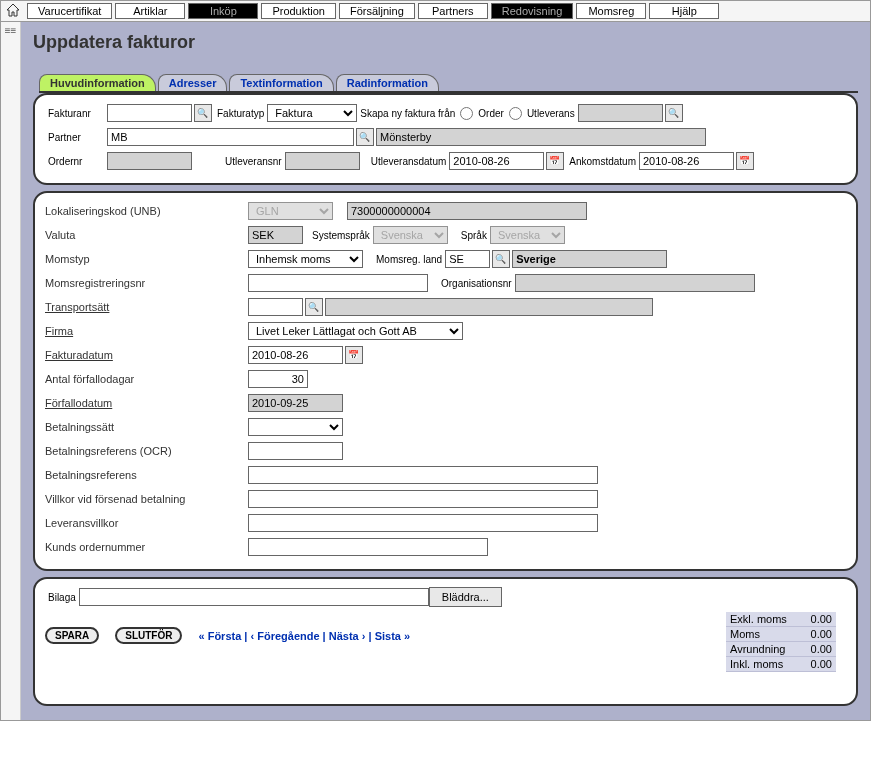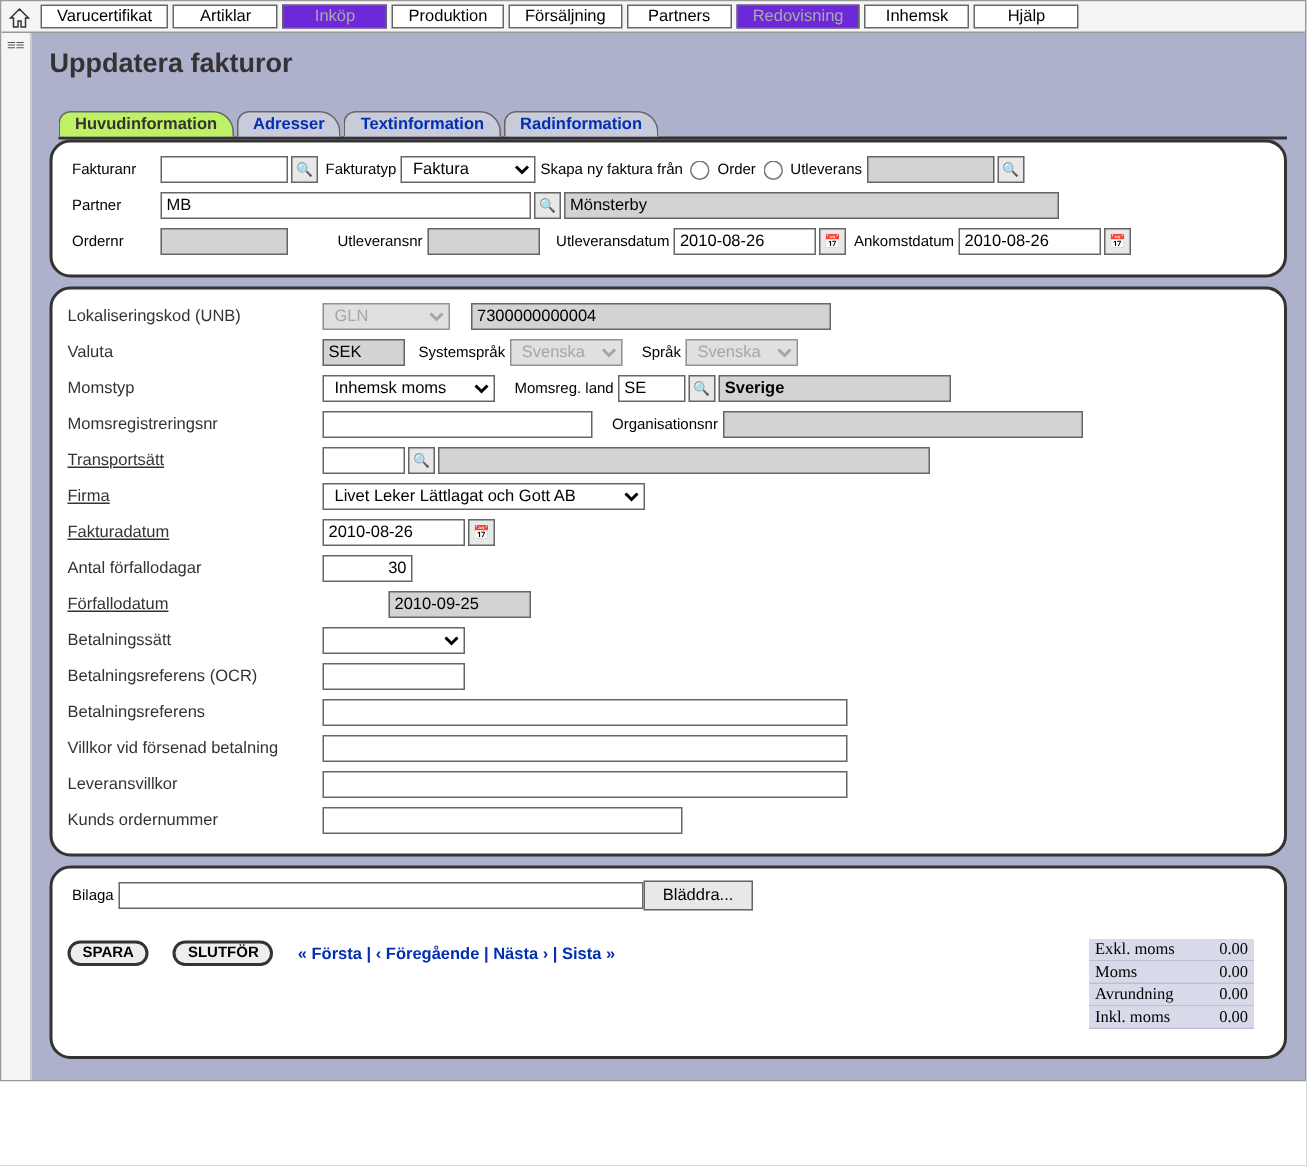--- a/index.html
+++ b/index.html
@@ -1,65 +1,65 @@
 <!DOCTYPE html>
 <html><head>
 <meta charset="utf-8">
 <style>
 * { box-sizing: border-box; margin: 0; padding: 0; }
 body { font-family: Arial, sans-serif; font-size: 11px; background: #fff; width: 871px; }
 .app { border: 1px solid #999; background: #fff; }
-.topbar { display: flex; align-items: flex-end; padding: 2px 4px; border-bottom: 1px solid #999; background: #f5f5f5; }
+.topbar { display: flex; align-items: flex-start; padding: 2px 4px; border-bottom: 1px solid #999; background: #f5f5f5; }
 .home-icon { width: 16px; height: 14px; margin-right: 6px; cursor: pointer; }
 .menu { display: flex; gap: 3px; flex-wrap: wrap; }
 .menu-item { border: 1px solid #666; background: #fff; padding: 1px 10px; font-size: 11px; cursor: pointer; min-width: 70px; text-align: center; }
-.menu-item.disabled { color: #aaa; background: #6d28d9; cursor: default; }
+.menu-item.disabled { color: #aaa; background: #000000; cursor: default; }
 .body-area { display: flex; }
 .left-gutter { width: 20px; background: #f5f5f5; border-right: 1px solid #ccc; padding-top: 4px; text-align: center; }
 .gutter-icon { font-size: 10px; color: #555; cursor: pointer; line-height: 1; }
 .content { flex: 1; background: #aeb1cb; padding: 10px 12px 8px 12px; }
 .page-title { font-size: 18px; font-weight: bold; color: #333; margin-bottom: 21px; }
 .tabs { display: flex; border-bottom: 2px solid #333; margin-left: 6px; }
 .tab { background: #c9cbdb; color: #0030b0; border: 1px solid #666; border-bottom: none; border-radius: 8px 14px 0 0; padding: 2px 10px; margin-right: 2px; font-size: 11px; font-weight: bold; cursor: pointer; }
 .tab.active { background: #bef264; color: #333; }
 .panel { background: #fff; border: 2px solid #333; border-radius: 14px; padding: 8px 10px; margin-bottom: 6px; }
 .row { display: flex; align-items: center; margin-bottom: 4px; min-height: 20px; flex-wrap: nowrap; }
-.lbl { width: 170px; font-size: 11px; color: #333; padding-right: 4px; }
+.lbl { width: 203px; font-size: 11px; color: #333; padding-right: 4px; }
 .lbl.u { text-decoration: underline; }
 input.tf, select.sel { font-size: 11px; border: 1px solid #666; padding: 1px 3px; height: 18px; background: #fff; }
 .ro { background: #d3d3d3 !important; }
 .icon-btn { width: 18px; height: 18px; border: 1px solid #666; background: #e8e8e8; font-size: 9px; cursor: pointer; display: inline-flex; align-items: center; justify-content: center; padding: 0; margin: 0 2px; }
 .inline-lbl { font-size: 10px; margin: 0 3px; white-space: nowrap; }
 .radio { margin: 0 2px; }
 .bottom-row { display: flex; align-items: center; justify-content: flex-start; gap: 16px; margin-top: 20px; }
 .btn-pill { background: #eee; border: 2px solid #333; border-radius: 10px; font-weight: bold; font-size: 10px; padding: 1px 8px; cursor: pointer; }
 .nav-links { font-size: 11px; font-weight: bold; color: #0030b0; }
 .nav-links span { cursor: pointer; }
-.totals { position: absolute; right: 20px; bottom: 18px; font-family: Liberation Serif, serif; }
+.totals { position: absolute; right: 20px; bottom: 32px; }
 .totals-row { display: flex; justify-content: space-between; background: #d8daea; border-bottom: 1px solid #bdbfd6; padding: 1px 4px; width: 110px; font-size: 11px; }
 .panel.rel { position: relative; padding-bottom: 60px; }
 .browse-btn { height: 20px; font-size: 11px; border: 1px solid #666; background: #e8e8e8; padding: 1px 12px; cursor: pointer; }
 </style>
 </head>
 <body>
 
 <div class="app">
   <div class="topbar">
     <svg class="home-icon" viewBox="0 0 16 14">
         <path d="M2 7 L8 1 L14 7 L12 7 L12 13 L9 13 L9 9 L7 9 L7 13 L4 13 L4 7 Z" fill="none" stroke="#333" stroke-width="1"></path>
       </svg>
     <div class="menu" id="menu">
         <div class="menu-item">Varucertifikat</div>
         <div class="menu-item">Artiklar</div>
         <div class="menu-item disabled">Inköp</div>
         <div class="menu-item">Produktion</div>
         <div class="menu-item">Försäljning</div>
         <div class="menu-item">Partners</div>
         <div class="menu-item disabled">Redovisning</div>
-        <div class="menu-item">Inhemsk</div>
+        <div class="menu-item">Momsreg</div>
         <div class="menu-item">Hjälp</div>
       </div>
   </div>
   <div class="body-area">
     <div class="left-gutter">
       <div class="gutter-icon">≡≡</div>
     </div>
     <div class="content">
       <div class="page-title">Uppdatera fakturor</div>
       <div class="tabs" id="tabs">
@@ -153,21 +153,21 @@
           <span class="lbl u">Fakturadatum</span>
           <input class="tf" style="width: 95px;" value="2010-08-26">
           <button class="icon-btn">📅</button>
         </div>
         <div class="row">
           <span class="lbl">Antal förfallodagar</span>
           <input class="tf" style="width: 60px; text-align: right;" value="30">
         </div>
         <div class="row">
           <span class="lbl u">Förfallodatum</span>
-          <input class="tf ro" style="width: 95px; margin-left: 44px;" readonly="" value="2010-09-25">
+          <input class="tf ro" style="width: 95px;" readonly="" value="2010-09-25">
         </div>
         <div class="row">
           <span class="lbl">Betalningssätt</span>
           <select class="sel" style="width:95px"><option></option></select>
         </div>
         <div class="row">
           <span class="lbl">Betalningsreferens (OCR)</span>
           <input class="tf" style="width: 95px;" value="">
         </div>
         <div class="row">

